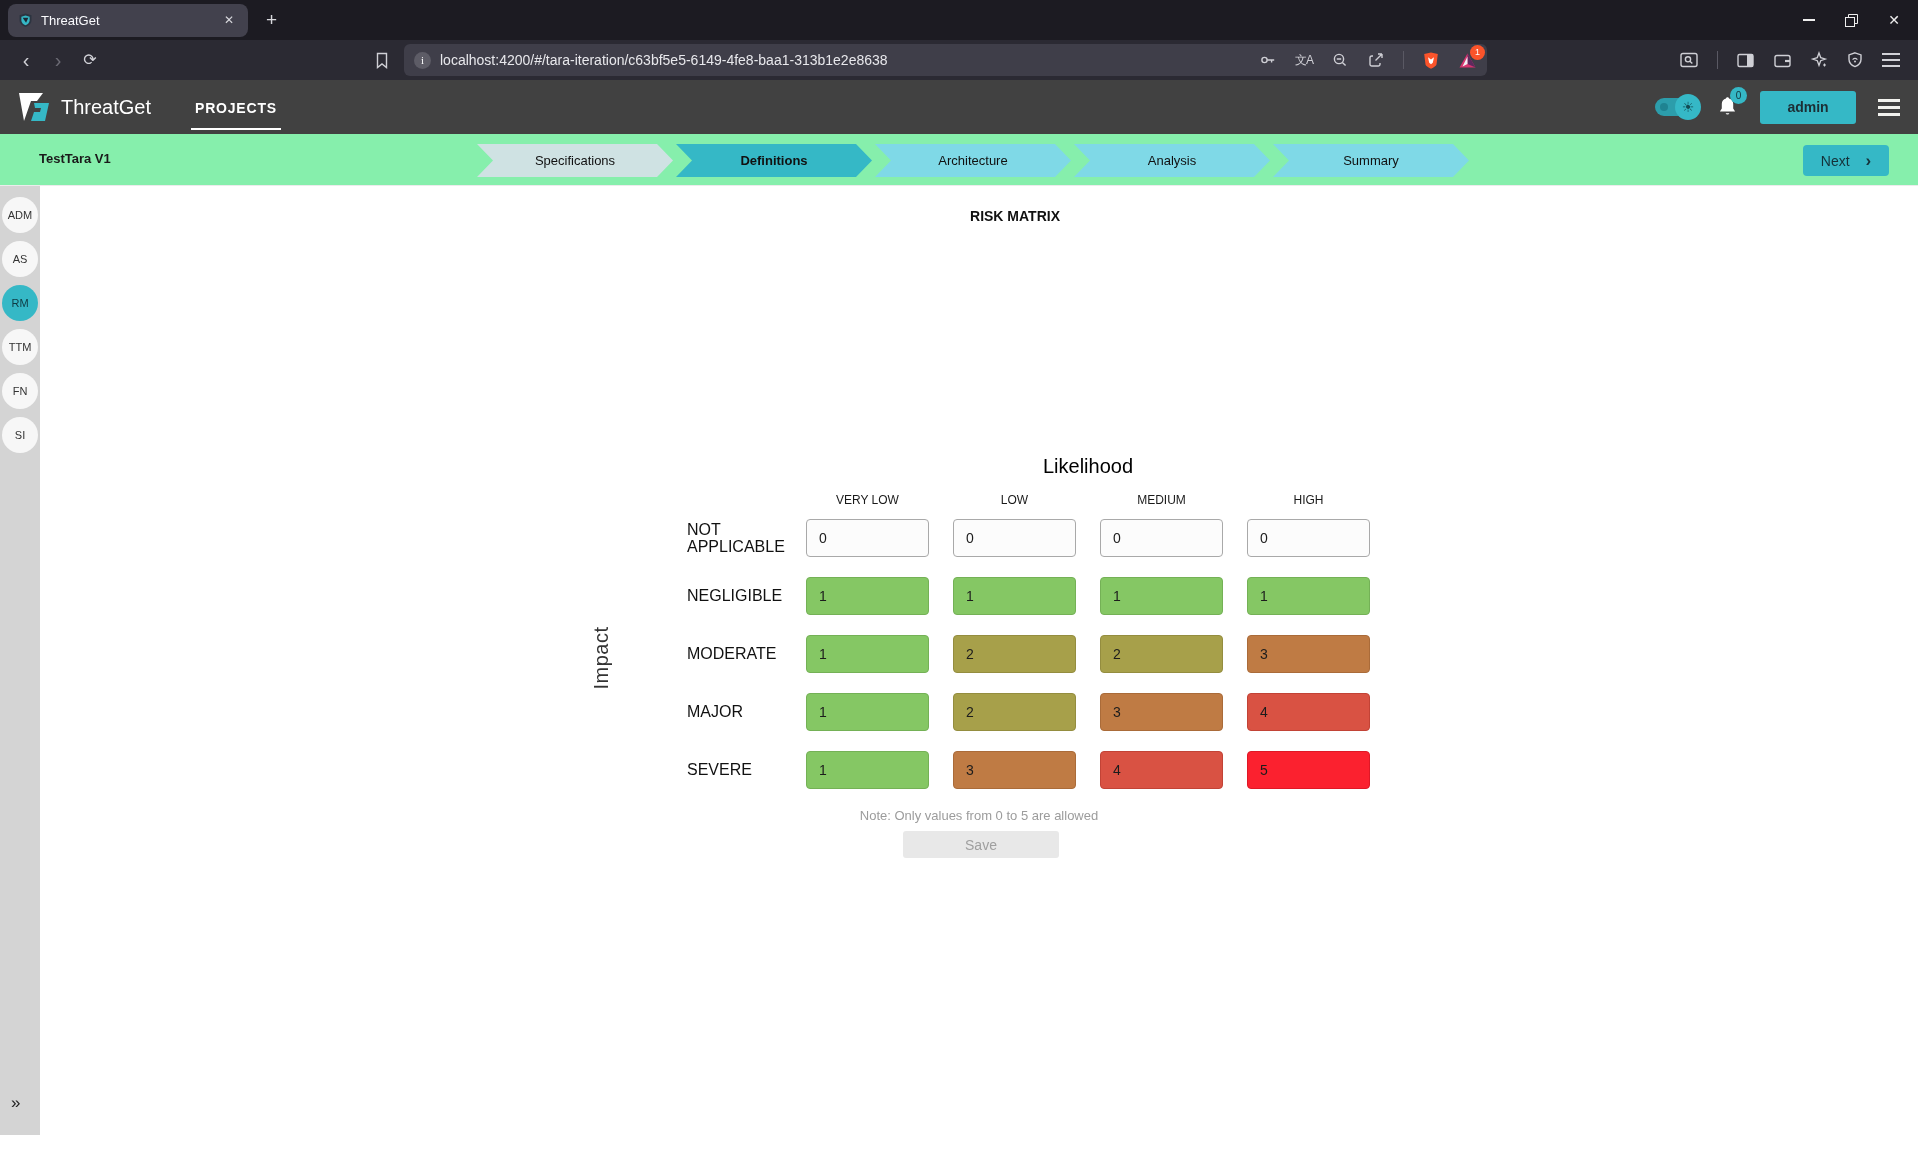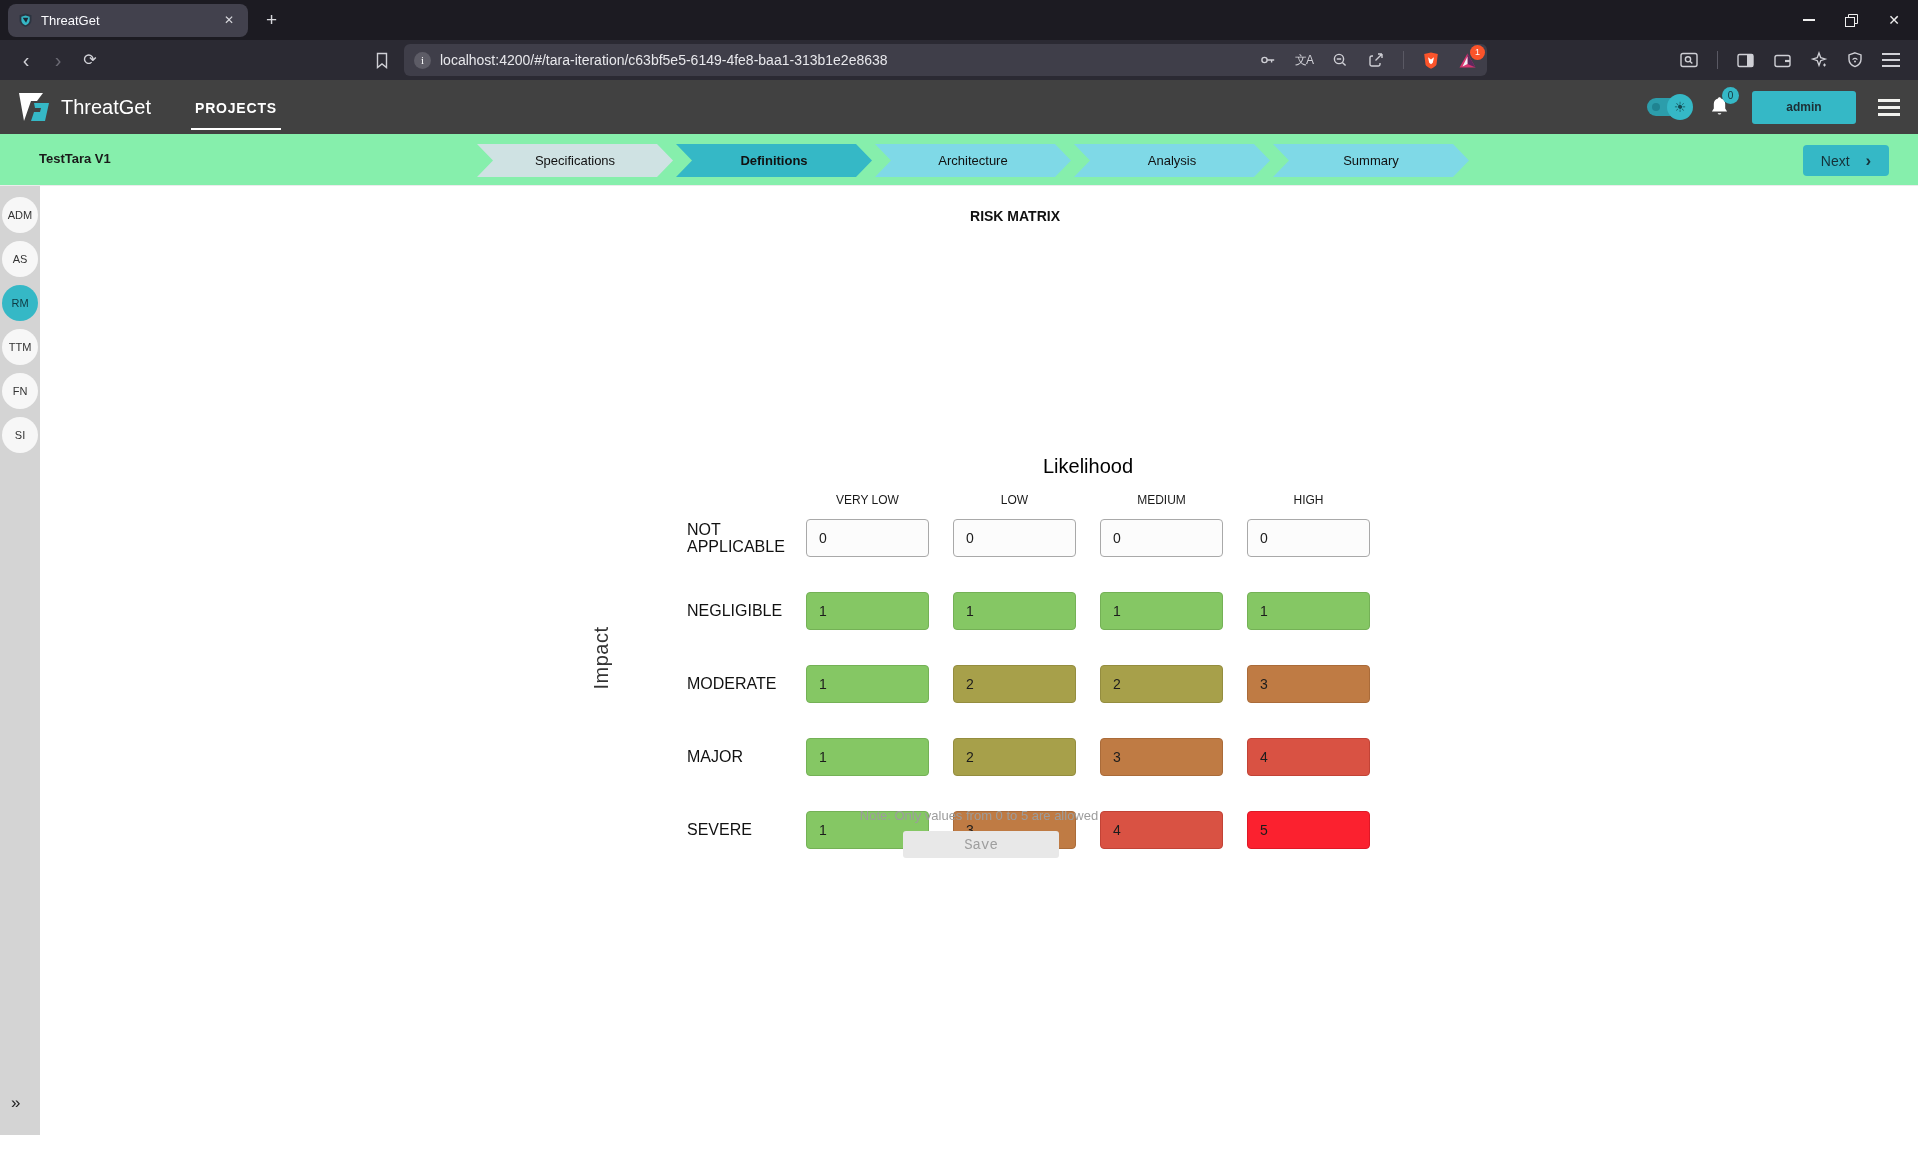--- a/index.html
+++ b/index.html
@@ -39,21 +39,21 @@
   .appheader { position:absolute; left:0; top:80px; width:100%; height:54px; background:#414141; display:flex; align-items:center; padding:0 18px; }
   .brand { display:flex; align-items:center; gap:9px; }
   .brand-name { color:#fff; font-size:20px; }
   .nav-projects { margin-left:40px; color:#fff; font-size:14px; font-weight:bold; letter-spacing:0.8px; padding:16px 4px 12px; border-bottom:2px solid #fff; }
   .ah-right { margin-left:auto; display:flex; align-items:center; gap:22px; }
   .theme-toggle { position:relative; width:40px; height:18px; border-radius:9px; background:#2c9dab; }
   .theme-toggle .dot { position:absolute; left:5px; top:5px; width:8px; height:8px; border-radius:50%; background:#1f8391; }
   .theme-toggle .sun { position:absolute; right:-6px; top:-4px; width:26px; height:26px; border-radius:50%; background:#35b8c6; color:#134b54; font-size:14px; display:flex; align-items:center; justify-content:center; }
   .bell-wrap { position:relative; }
   .badge-teal { position:absolute; top:-9px; right:-9px; width:17px; height:17px; border-radius:50%; background:#35b8c6; color:#12343c; font-size:10px; display:flex; align-items:center; justify-content:center; }
-  .admin-btn { width:104px; height:33px; background:#35b8c6; border:none; border-radius:3px; color:#1c2f35; font-size:12px; font-weight:600; }
+  .admin-btn { width:96px; height:33px; background:#35b8c6; border:none; border-radius:3px; color:#1c2f35; font-size:14px; font-weight:600; }
   .burger-w { display:flex; flex-direction:column; gap:4px; }
   .burger-w i { display:block; width:22px; height:3px; background:#f2f2ee; }
 
   
   .wizardbar { position:absolute; left:0; top:134px; width:100%; height:52px; background:#86efac; border-bottom:1px solid #ececec; }
   .project-name { position:absolute; left:39px; top:17px; font-size:13px; font-weight:bold; color:#1a1a1a; }
   .steps { position:absolute; left:477px; top:10px; display:flex; gap:3px; }
   .step { width:196px; height:33px; display:flex; align-items:center; justify-content:center; font-size:13px; color:#111;
           clip-path:polygon(0 0, calc(100% - 16px) 0, 100% 50%, calc(100% - 16px) 100%, 0 100%, 16px 50%); }
   .step.done { background:#cfe2e3; }
@@ -70,28 +70,28 @@
   .sb-expand { position:absolute; left:11px; bottom:22px; font-size:17px; color:#222; }
 
   
   .main { position:absolute; left:40px; top:186px; width:1878px; height:965px; background:#fff; }
   .risk-title { position:absolute; top:22px; width:100%; text-align:center; font-size:14px; font-weight:bold; color:#111;margin-left:36px; }
 
   .matrix { position:absolute; left:647px; top:269px; width:700px; }
   .lk-label { margin-left:119px; width:564px; height:26px; text-align:center; font-size:20px; color:#000000; }
   .col-headers { margin-left:119px; margin-top:12px; height:22px; display:flex; gap:24px; margin-bottom:4px; }
   .col-h { width:123px; text-align:center; font-size:12px; color:#1a1a1a; }
-  .m-row { display:flex; gap:24px; height:38px; margin-bottom:35px; align-items:center; }
+  .m-row { display:flex; gap:24px; height:38px; margin-bottom:20px; align-items:center; }
   .row-label { width:95px; font-size:16px; color:#111; line-height:1.08; display:flex; align-items:center; }
   .m-cell { width:123px; height:38px; border:1px solid; border-radius:4px; padding-left:12px; font-size:14px; color:#1c1c1c; font-family:"Liberation Sans",sans-serif; outline:none; }
 
   .impact-label { position:absolute; left:490px; top:462px; width:140px; height:20px; transform:rotate(-90deg); text-align:center; font-size:20px; font-weight:500; color:#333; letter-spacing:0.5px; }
 
   .note { position:absolute; top:622px; width:100%; text-align:center; font-size:13px; color:#9c9c9c; }
-  .save-btn { position:absolute; left:863px; top:645px; width:156px; height:27px; background:#e8e8e8; border:none; border-radius:3px; color:#9f9f9f; font-size:14px;font-family:Liberation Mono, monospace; }
+  .save-btn { position:absolute; left:863px; top:645px; width:156px; height:27px; background:#e8e8e8; border:none; border-radius:3px; color:#9f9f9f; font-size:14px; }
 
   svg { display:block; }
 </style>
 </head>
 <body>
 
 <div class="page">
 
   <div class="tabstrip">
     <div class="tab">

